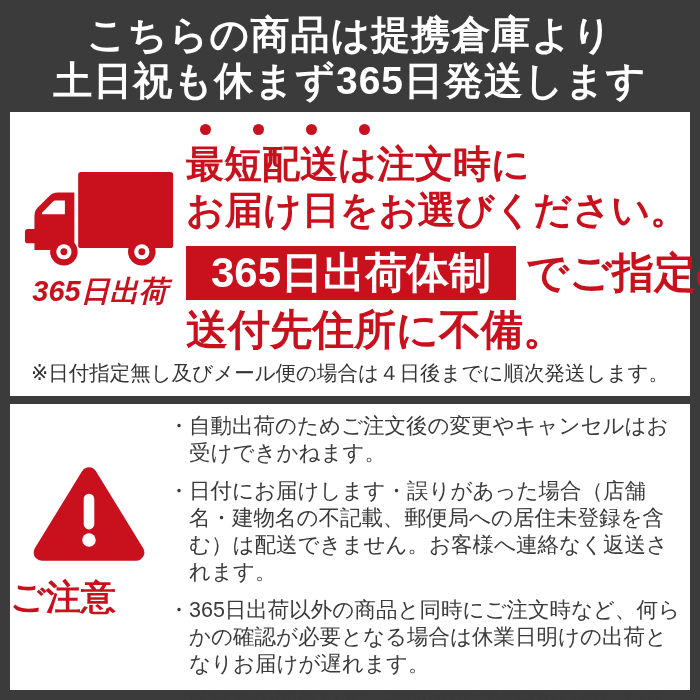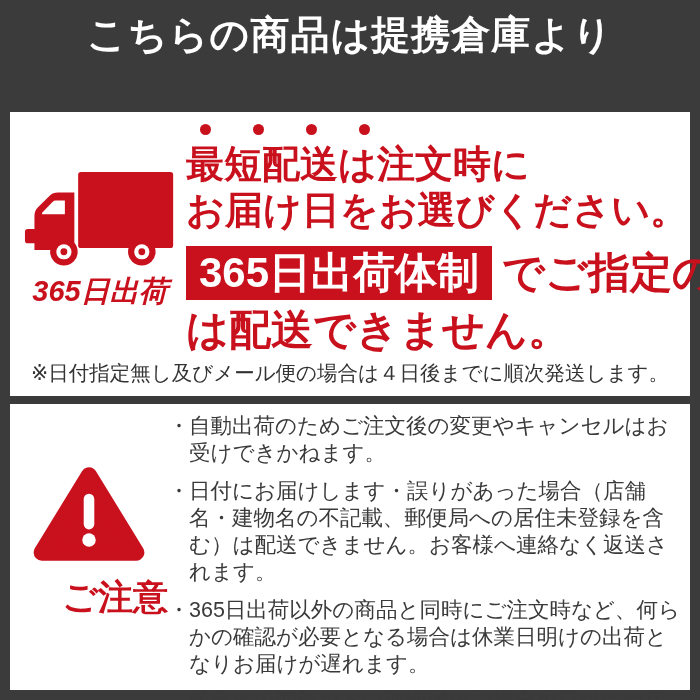--- a/index.html
+++ b/index.html
@@ -82,21 +82,21 @@
     align-items: center;
     white-space: nowrap;
   }
   .highlight-box {
     display: inline-block;
     background: #c9111d;
     color: #ffffff;
     font-weight: bold;
     font-size: 42px;
     line-height: 52px;
-    padding: 1px 13px;
+    padding: 1px 25px;
   }
   .highlight-suffix {
     color: #c9111d;
     font-weight: bold;
     font-size: 42px;
     margin-left: 10px;
   }
   .highlight-line2 {
     color: #c9111d;
     font-weight: bold;
@@ -119,21 +119,21 @@
   .caution-panel {
     position: absolute;
     top: 404px; left: 10px;
     width: 680px; height: 286px;
     background: #ffffff;
     display: flex;
   }
   .caution-left {
     width: 158px;
     flex: 0 0 158px;
-    text-align: right;
+    text-align: left;
     padding-top: 58px;
   }
   .warning-icon-svg { display: block; margin: 0 auto; }
   .caution-label {
     margin-top: 8px;
     color: #c9111d;
     font-weight: bold;
     font-size: 35px;
     white-space: nowrap;
   }
@@ -155,20 +155,21 @@
   }
   .caution-item .text { flex: 1; }
 </style>
 </head>
 <body>
 
 <div class="screen">
 
   <header class="top-banner">
     <div>こちらの商品は提携倉庫より</div>
+    <div>土日祝も休まず365日発送します</div>
   </header>
 
   <section class="shipping-panel">
 
     <div class="ship-left">
       <svg class="truck-icon-svg" width="152" height="98" viewBox="0 0 160 103">
         <g fill="#c9111d">
           <rect x="57" y="2" width="100" height="80" rx="3"></rect>
           <path d="M11,84 L11,48 Q11,43 14.5,39.5 L27,27 Q30.5,23.5 35.5,23.5 L53,23.5 L53,84 Z"></path>
           <rect x="1" y="62" width="13" height="15" rx="3"></rect>
@@ -192,21 +193,21 @@
         <span class="dot"></span>
         <span class="dot"></span>
         <span class="dot"></span>
       </div>
       <div class="red-heading">最短配送は注文時に</div>
       <div class="red-heading">お届け日をお選びください。</div>
       <div class="highlight-line">
         <span class="highlight-box">365日出荷体制</span>
         <span class="highlight-suffix">でご指定の</span>
       </div>
-      <div class="highlight-line2">は配送できません。</div>
+      <div class="highlight-line2">送付先住所に不備。</div>
     </div>
 
     <div class="ship-note">※日付指定無し及びメール便の場合は４日後までに順次発送します。</div>
   </section>
 
   <section class="caution-panel">
 
     <div class="caution-left">
       <svg class="warning-icon-svg" width="116" height="104" viewBox="0 0 120 108">
         <path d="M60,14 L109,94 L11,94 Z" fill="#c9111d" stroke="#c9111d" stroke-width="17" stroke-linejoin="round"></path>

